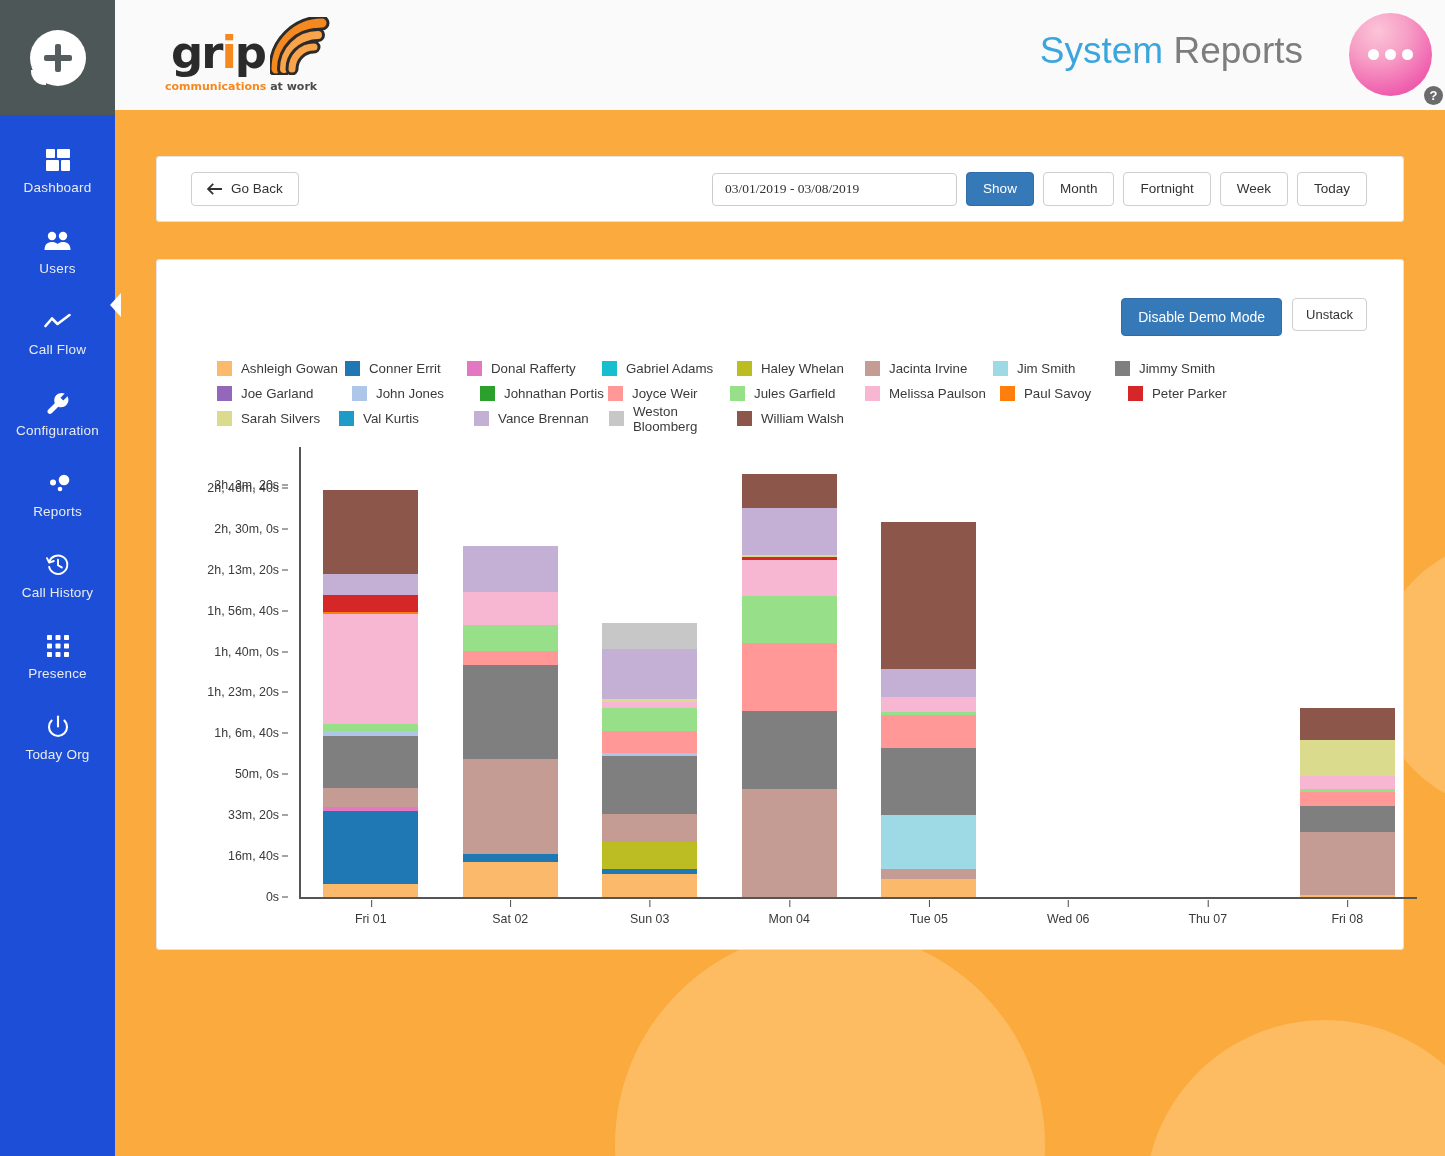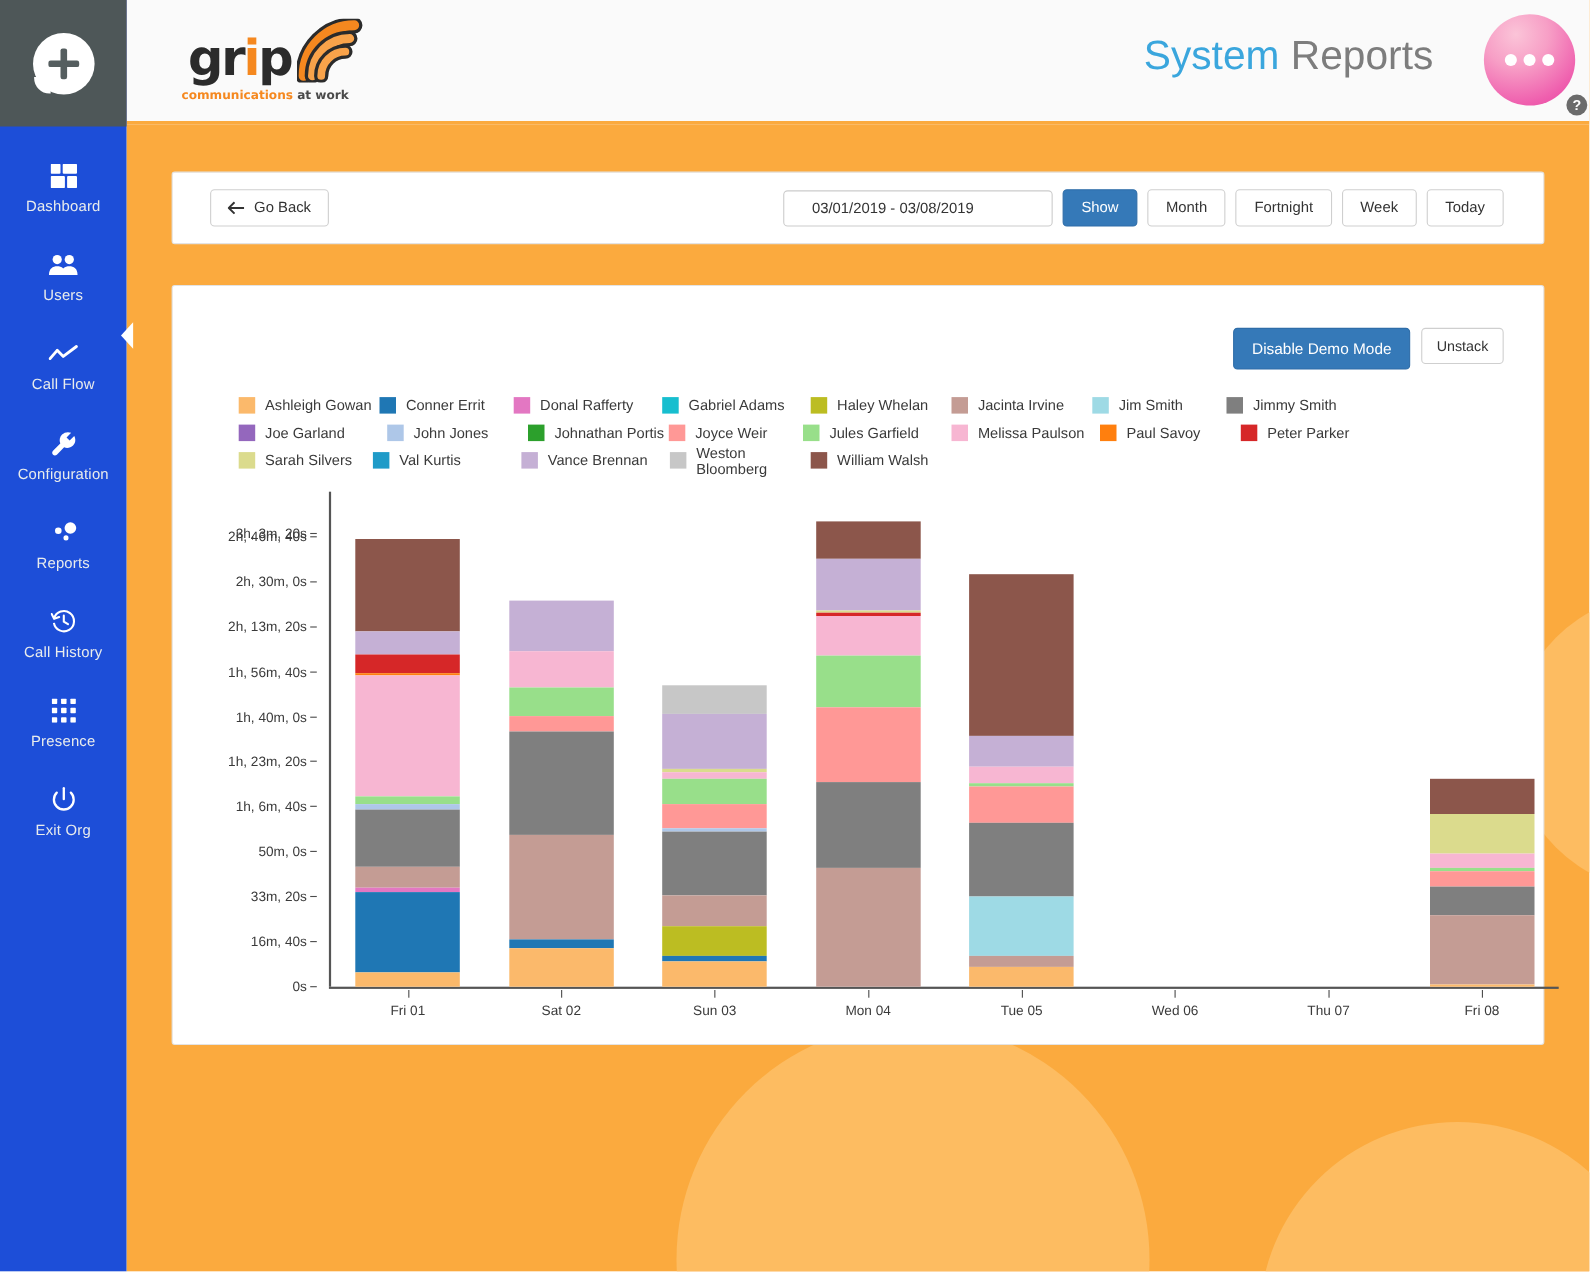--- a/index.html
+++ b/index.html
@@ -134,22 +134,22 @@
     font-family: "Liberation Sans", sans-serif;
     padding: 9px 16px; line-height: 1;
   }
   .btn-go-back { display: flex; align-items: center; gap: 9px; padding: 9px 15px; }
   .btn-primary {
     background: #3579b8; border-color: #2f6da8; color: #fff;
   }
   .spacer { flex: 1; }
   .date-input {
     width: 245px; height: 33px; border: 1px solid #ccc; border-radius: 4px;
-    padding: 0 25px; font-size: 13.5px; color: #333; background: #fff;
-    font-family: Liberation Sans, sans-serif; outline: none;
+    padding: 0 12px; font-size: 13.5px; color: #333; background: #fff;
+    font-family: Liberation Serif, serif; outline: none;
   }
   .ctl-group { display: flex; align-items: center; gap: 9px; }
 
   
   .chart-panel { margin-top: 37px; padding: 38px 36px 22px 60px; }
   .chart-head { display: flex; align-items: flex-start; }
   .chart-title { font-size: 25px; font-weight: bold; color: #333; letter-spacing: -.2px; }
   .chart-sub { font-size: 14.5px; color: #777; margin-top: 10px; }
   .chart-head-btns { margin-left: auto; display: flex; gap: 10px; align-items: flex-start; }
 
@@ -280,21 +280,21 @@
           </span>
           <span class="lbl">Presence</span>
         </div>
         <div class="nav-item">
           <span class="ico">
             <svg width="24" height="24" viewBox="0 0 24 24" fill="none" stroke="#fff" stroke-width="2.1" stroke-linecap="round">
               <path d="M5.6 5.6 A9 9 0 1 0 18.4 5.6"></path>
               <path d="M12 1.5 V11.5"></path>
             </svg>
           </span>
-          <span class="lbl">Exit Org</span>
+          <span class="lbl">Today Org</span>
         </div>
       </div>
     <div class="nav-active-arrow"></div>
   </div>
 
   <div class="main">
 
     <div class="bg-circle bgc1"></div>
     <div class="bg-circle bgc2"></div>
     <div class="bg-circle bgc3"></div>

